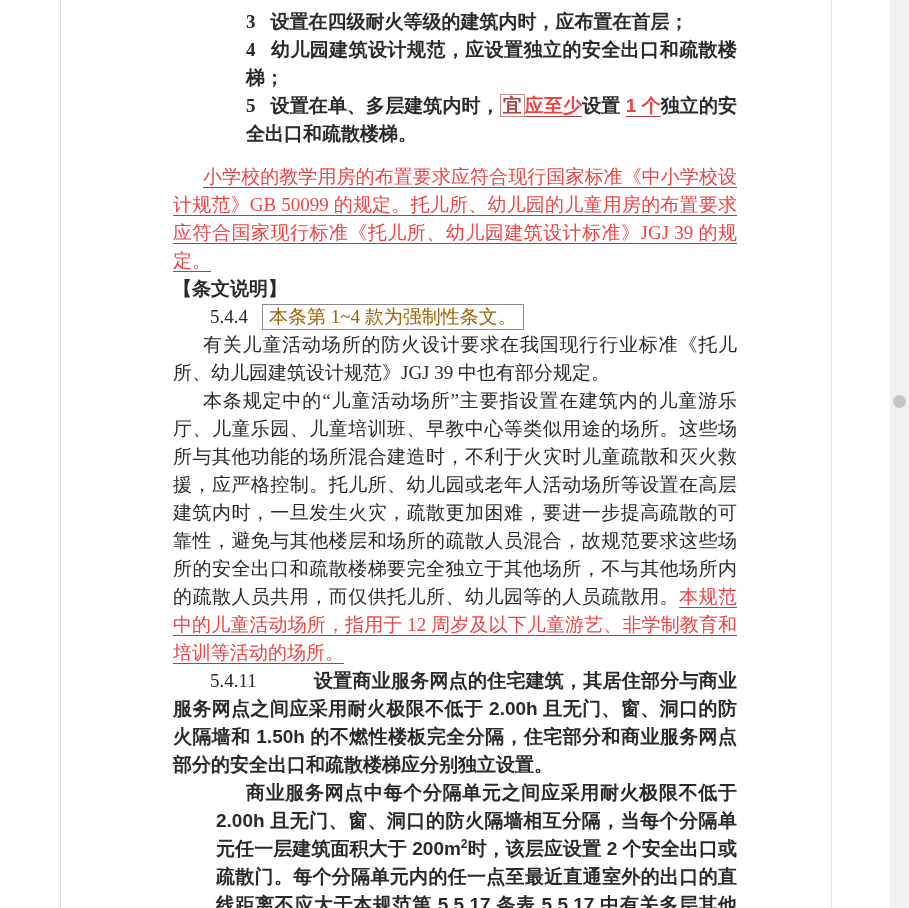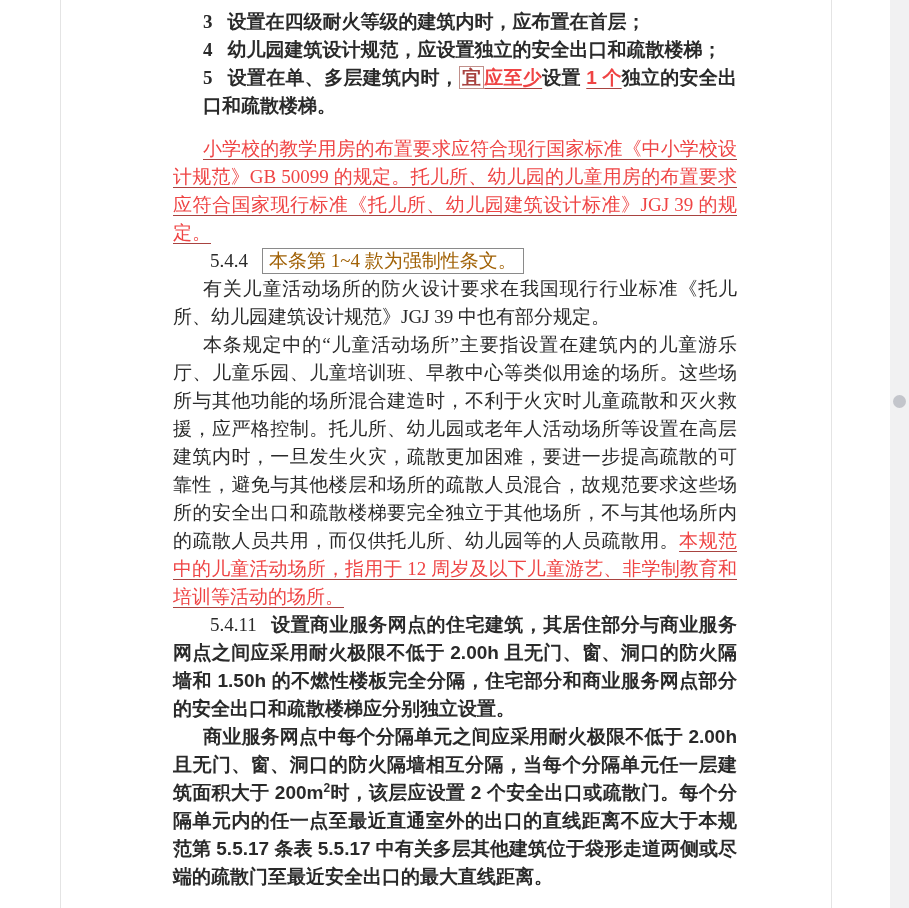--- a/index.html
+++ b/index.html
@@ -25,21 +25,21 @@
     position: absolute; top: 395px; left: 3px;
     width: 13px; height: 13px; border-radius: 50%;
     background: #c3c5cb;
   }
   .content {
     position: absolute; left: 173px; top: 8px; width: 564px;
     font-size: 19px; line-height: 28px;
   }
   .content p { text-align: justify; }
   
-  .hei { font-family: "Liberation Sans", "DejaVu Sans", sans-serif; font-weight: 600; }
+  .hei { font-family: "Liberation Sans", "DejaVu Sans", sans-serif; font-weight: 600; margin-left: 43px; }
   .item { padding-left: 30px; }
   .item .item-num {
     font-family: "Liberation Serif", serif; font-weight: 700;
     padding-right: 15px;
   }
   .indent { text-indent: 30px; }
   .red {
     color: #ef4444;
     text-decoration: underline;
     text-decoration-color: #a84340;
@@ -74,20 +74,21 @@
 <div class="content">
 
   <p class="item hei"><span class="item-num">3</span><span>设置在四级耐火等级的建筑内时，应布置在首层；</span></p>
 
   <p class="item hei"><span class="item-num">4</span><span>幼儿园建筑设计规范，应设置独立的安全出口和疏散楼梯；</span></p>
 
   <p class="item hei"><span class="item-num">5</span><span>设置在单、多层建筑内时，</span><span class="red deleted-box">宜</span><span class="red">应至少</span><span>设置 </span><span class="red">1 个</span><span>独立的安全出口和疏散楼梯。</span></p>
 
   <p class="indent red rev-para">小学校的教学用房的布置要求应符合现行国家标准《中小学校设计规范》GB 50099 的规定。托儿所、幼儿园的儿童用房的布置要求应符合国家现行标准《托儿所、幼儿园建筑设计标准》JGJ 39 的规定。</p>
 
+  <p class="section-label">【条文说明】</p>
 
   <p><span class="clause-num">5.4.4</span><span class="boxed-note">本条第 1~4 款为强制性条文。</span></p>
 
 
   <p class="indent">有关儿童活动场所的防火设计要求在我国现行行业标准《托儿所、幼儿园建筑设计规范》JGJ 39 中也有部分规定。</p>
 
   <p class="indent"><span>本条规定中的“儿童活动场所”主要指设置在建筑内的儿童游乐厅、儿童乐园、儿童培训班、早教中心等类似用途的场所。这些场所与其他功能的场所混合建造时，不利于火灾时儿童疏散和灭火救援，应严格控制。托儿所、幼儿园或老年人活动场所等设置在高层建筑内时，一旦发生火灾，疏散更加困难，要进一步提高疏散的可靠性，避免与其他楼层和场所的疏散人员混合，故规范要求这些场所的安全出口和疏散楼梯要完全独立于其他场所，不与其他场所内的疏散人员共用，而仅供托儿所、幼儿园等的人员疏散用。</span><span class="red">本规范中的儿童活动场所，指用于 12 周岁及以下儿童游艺、非学制教育和培训等活动的场所。</span></p>
 
   <p><span class="clause-num">5.4.11</span><span class="hei">设置商业服务网点的住宅建筑，其居住部分与商业服务网点之间应采用耐火极限不低于 2.00h 且无门、窗、洞口的防火隔墙和 1.50h 的不燃性楼板完全分隔，住宅部分和商业服务网点部分的安全出口和疏散楼梯应分别独立设置。</span></p>
 

